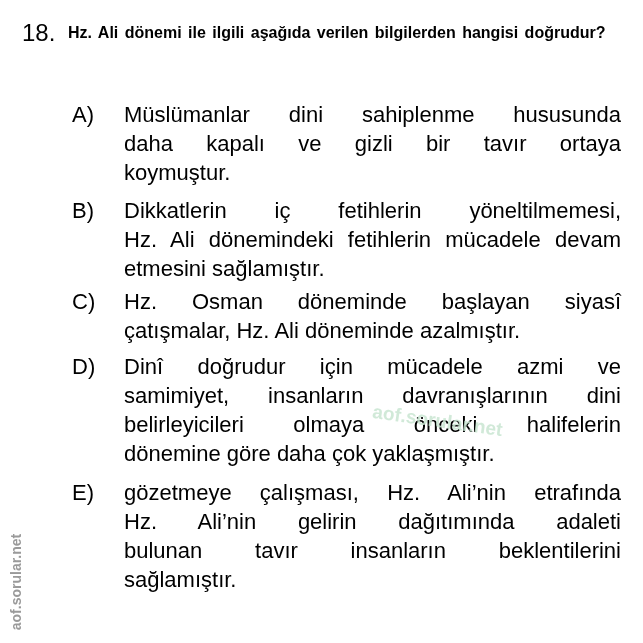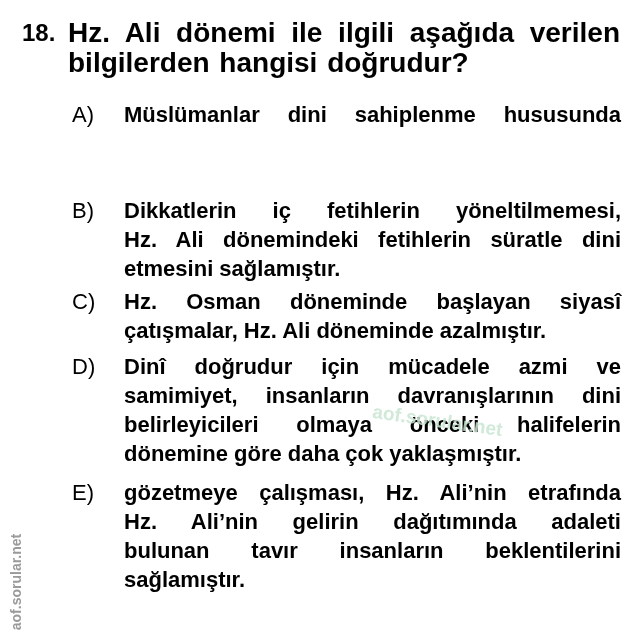--- a/index.html
+++ b/index.html
@@ -1,47 +1,49 @@
 <!DOCTYPE html>
 <html><head>
   <meta charset="utf-8">
   <style>
     html, body { margin: 0; padding: 0; background: #ffffff; }
     body { width: 643px; height: 643px; position: relative; overflow: hidden; font-family: "Liberation Sans", sans-serif; color: #000; }
     .question { position: absolute; left: 22px; top: 18px; width: 600px; }
-    .q-num { position: absolute; left: 0; top: 0; font-weight: bold; font-size: 24px; line-height: 30px; }
-    .q-text { position: absolute; left: 46px; top: 0; width: 552px; font-weight: bold; font-size: 28px; line-height: 30px; text-align: justify; text-align-last: left; word-spacing: 2px; }
+    .q-num { position: absolute; left: 0; top: 0; font-weight: normal; font-size: 24px; line-height: 30px; }
+    .q-text { position: absolute; left: 46px; top: 0; width: 552px; font-weight: bold; font-size: 16px; line-height: 30px; text-align: justify; text-align-last: left; word-spacing: 2px; }
     .option { position: absolute; left: 72px; width: 550px; }
     .opt-letter { position: absolute; left: 0; top: 0; font-size: 22px; line-height: 29px; }
     .opt-text { position: absolute; left: 52px; top: 0; width: 497px; font-size: 22px; line-height: 29px; text-align: justify; text-align-last: left; }
-    .opt-text .ln { display: block; text-align: justify; text-align-last: justify; font-weight: bold; }
+    .opt-text .ln { display: block; text-align: justify; text-align-last: justify; }
     .opt-text .ln.last { text-align-last: left; }
     .wm-side { position: absolute; left: -44px; top: 574px; transform: rotate(-90deg); transform-origin: center; width: 120px; text-align: center; color: #9a9a9a; font-weight: bold; font-size: 14px; font-family: "Liberation Sans", sans-serif; }
     .wm-center { position: absolute; left: 372px; top: 410px; color: #c9e6d2; font-weight: bold; font-size: 19px; transform: rotate(8deg); opacity: 0.85; }
   </style>
 </head>
 <body>
 
 <div class="question">
   <span class="q-num">18.</span>
   <div class="q-text">Hz. Ali dönemi ile ilgili aşağıda verilen bilgilerden hangisi doğrudur?</div>
 </div>
 
 <div class="option" style="top:100px;">
   <span class="opt-letter">A)</span>
   <div class="opt-text">
     <span class="ln">Müslümanlar dini sahiplenme hususunda</span>
+    <span class="ln">daha kapalı ve gizli bir tavır ortaya</span>
+    <span class="ln last">koymuştur.</span>
   </div>
 </div>
 
 <div class="option" style="top:196px;">
   <span class="opt-letter">B)</span>
   <div class="opt-text">
     <span class="ln">Dikkatlerin iç fetihlerin yöneltilmemesi,</span>
-    <span class="ln">Hz. Ali dönemindeki fetihlerin süratle dini</span>
+    <span class="ln">Hz. Ali dönemindeki fetihlerin mücadele devam</span>
     <span class="ln last">etmesini sağlamıştır.</span>
   </div>
 </div>
 
 <div class="option" style="top:287px;">
   <span class="opt-letter">C)</span>
   <div class="opt-text">
     <span class="ln">Hz. Osman döneminde başlayan siyasî</span>
     <span class="ln last">çatışmalar, Hz. Ali döneminde azalmıştır.</span>
   </div>

